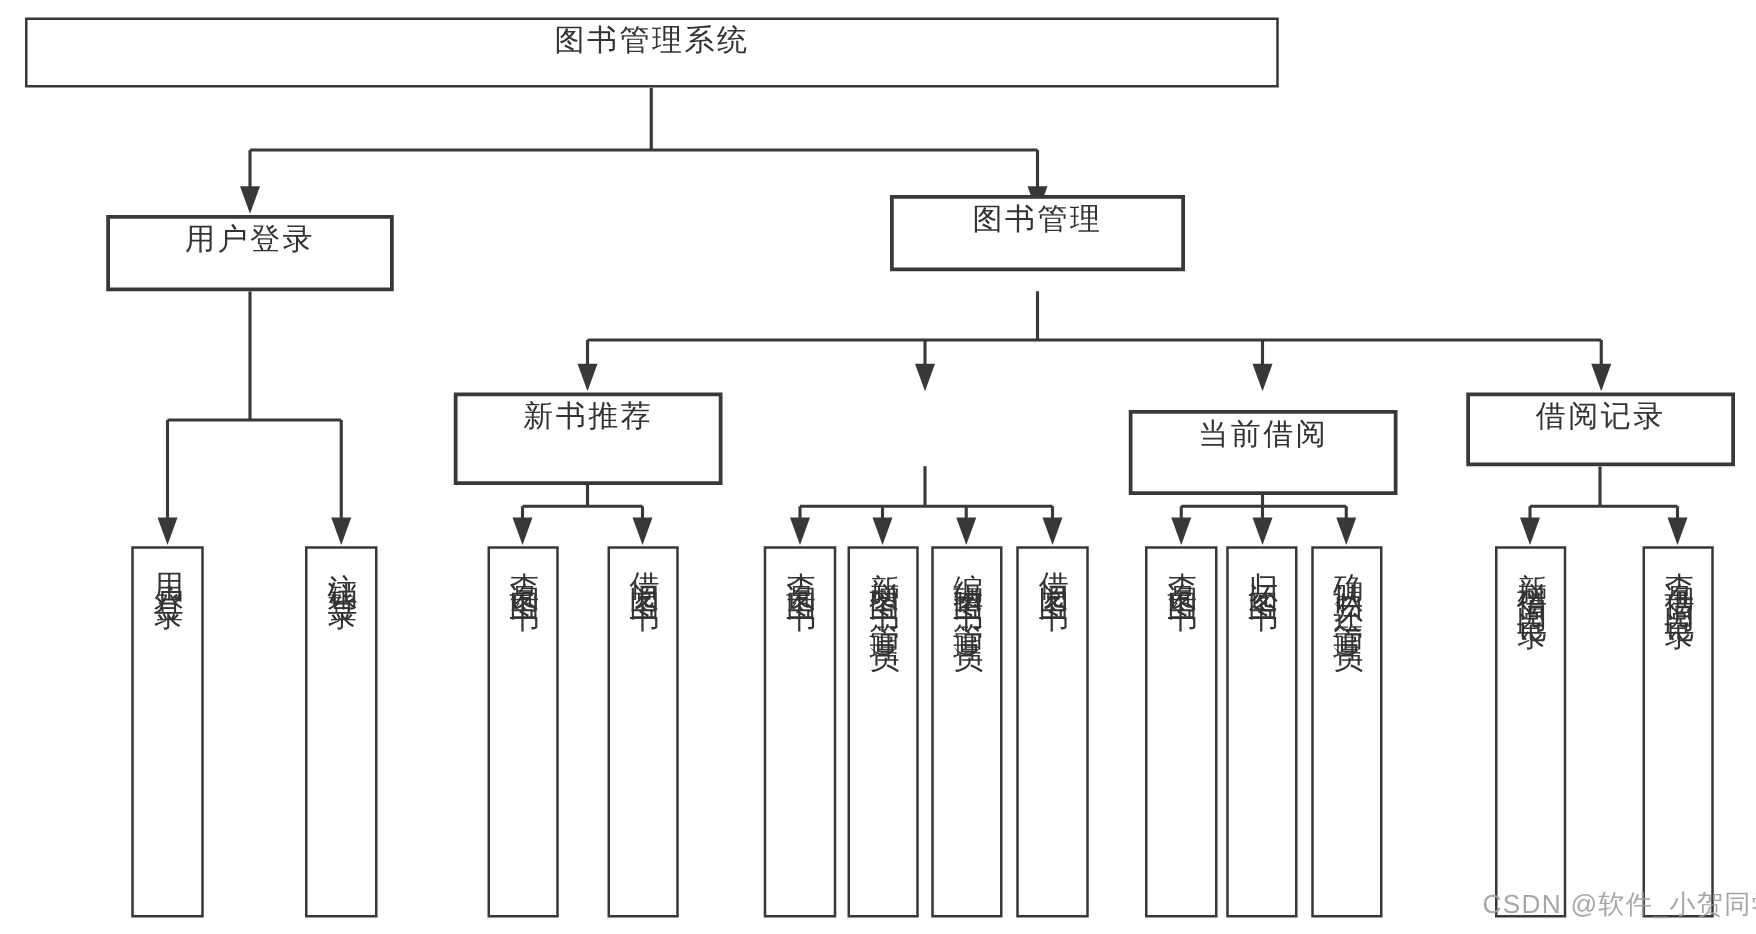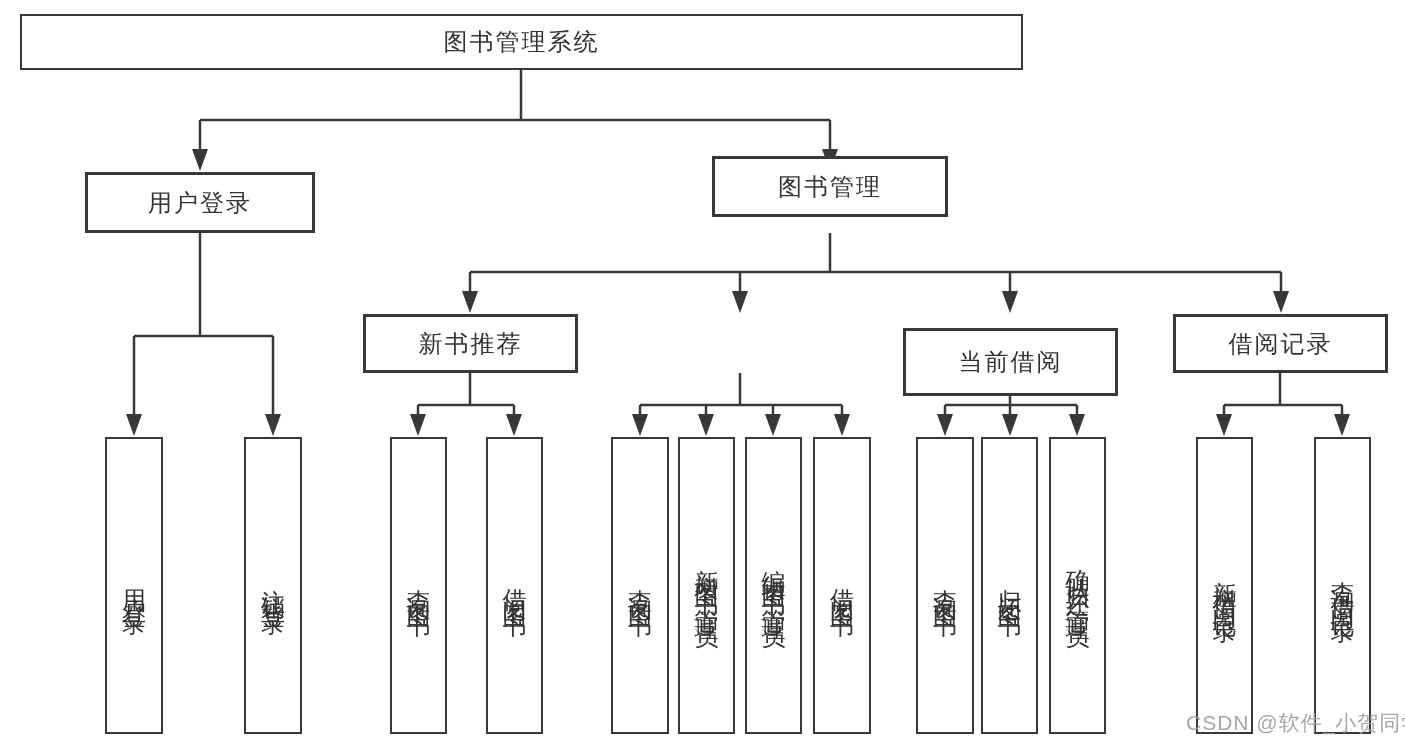--- a/index.html
+++ b/index.html
@@ -12,21 +12,21 @@
     overflow:hidden;
   }
   #wires{position:absolute;left:0;top:0;z-index:1;}
   #wires path{stroke:#383838;stroke-width:2.5;fill:none;}
   #wires polygon{fill:#383838;stroke:none;}
   .box{
     position:absolute;
     box-sizing:border-box;
     background:#ffffff;
     border:3px solid #383838;
-    display:flex;align-items:center;justify-content:center;
+    display:flex;align-items:flex-start;justify-content:center;
     font-size:24px;letter-spacing:2px;
     z-index:2;
     white-space:nowrap;
   }
   .box.root{border-width:2px;}
   .box.leaf{border-width:2px;}
   .leaf .vtext{
     writing-mode:vertical-rl;
     text-orientation:mixed;
     letter-spacing:8px;
@@ -101,21 +101,21 @@
     <span>图书管理系统</span>
   </div>
 
   <div class="box" style="left:85px;top:172px;width:230px;height:61px">
     <span>用户登录</span>
   </div>
   <div class="box" style="left:712px;top:156px;width:236px;height:61px">
     <span>图书管理</span>
   </div>
 
-  <div class="box" style="left:363px;top:314px;width:215px;height:59px">
+  <div class="box" style="left:363px;top:314px;width:215px;height:74px">
     <span>新书推荐</span>
   </div>
   <div class="box" style="left:903px;top:328px;width:215px;height:68px">
     <span>当前借阅</span>
   </div>
   <div class="box" style="left:1173px;top:314px;width:215px;height:59px">
     <span>借阅记录</span>
   </div>
 
   <div class="box leaf" style="left:105px;top:437px;width:58px;height:297px">

